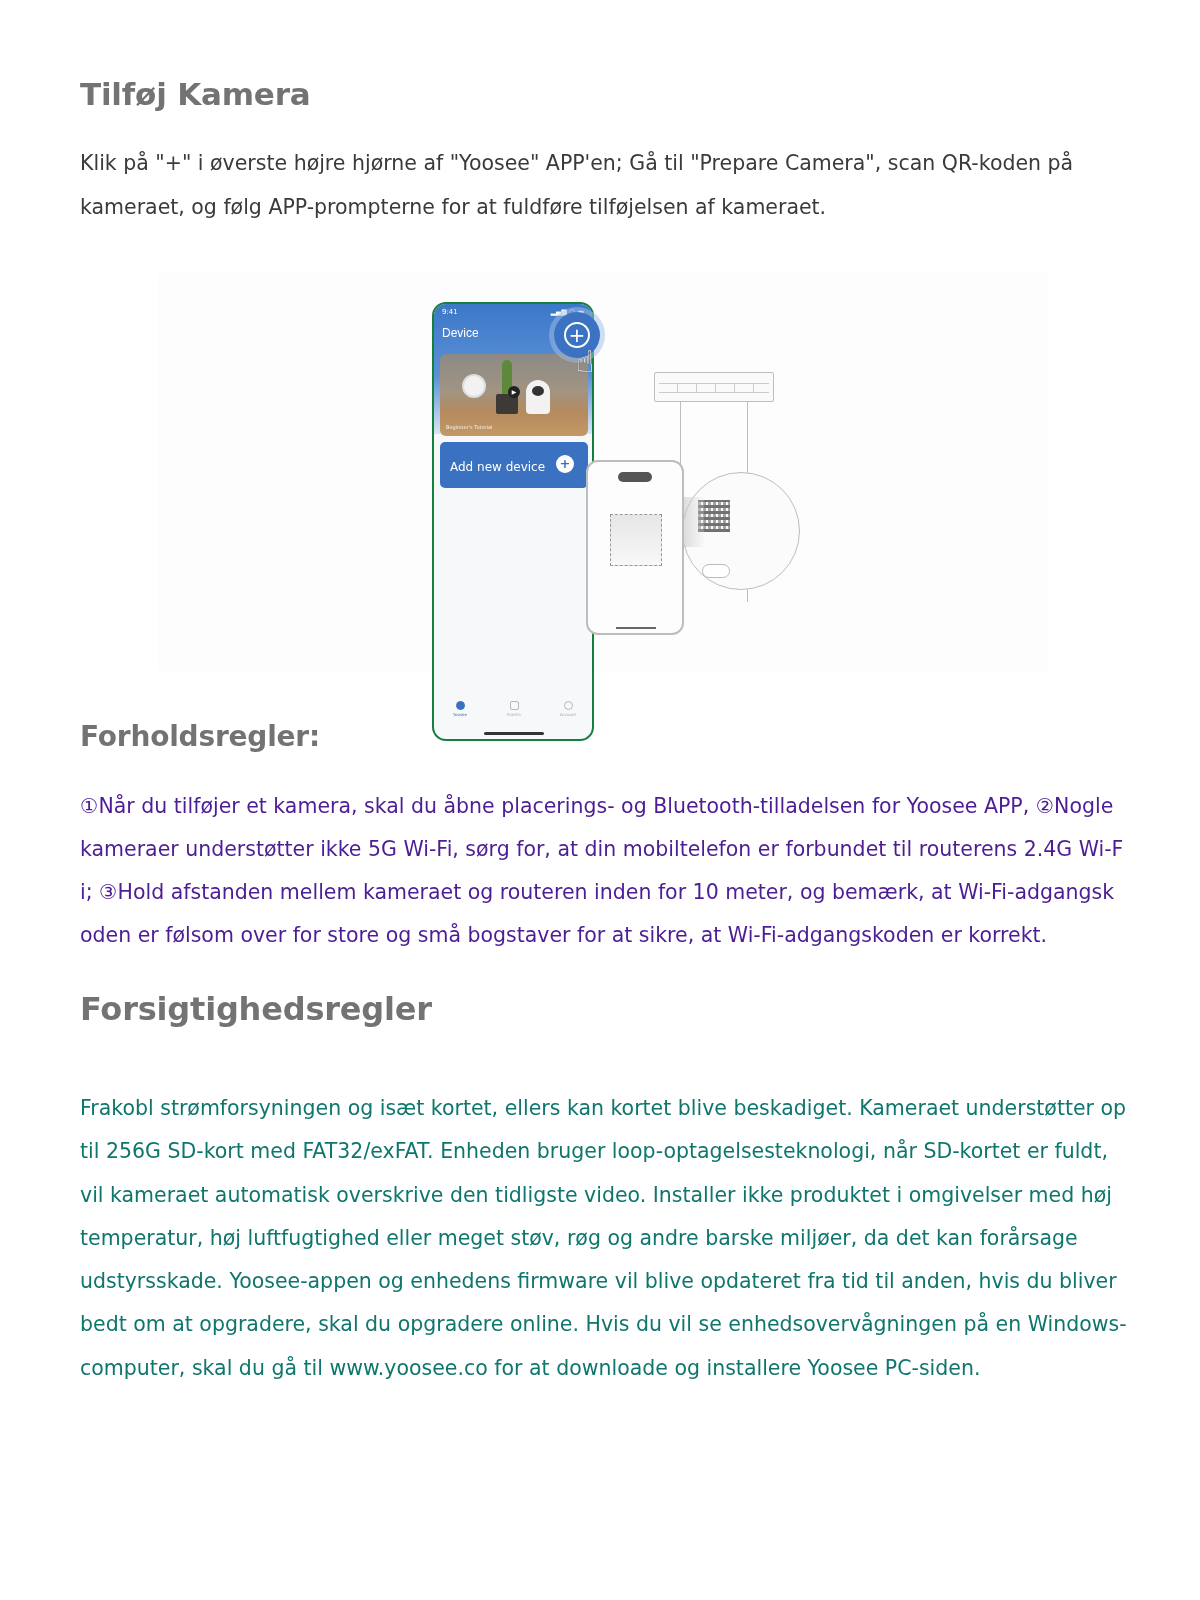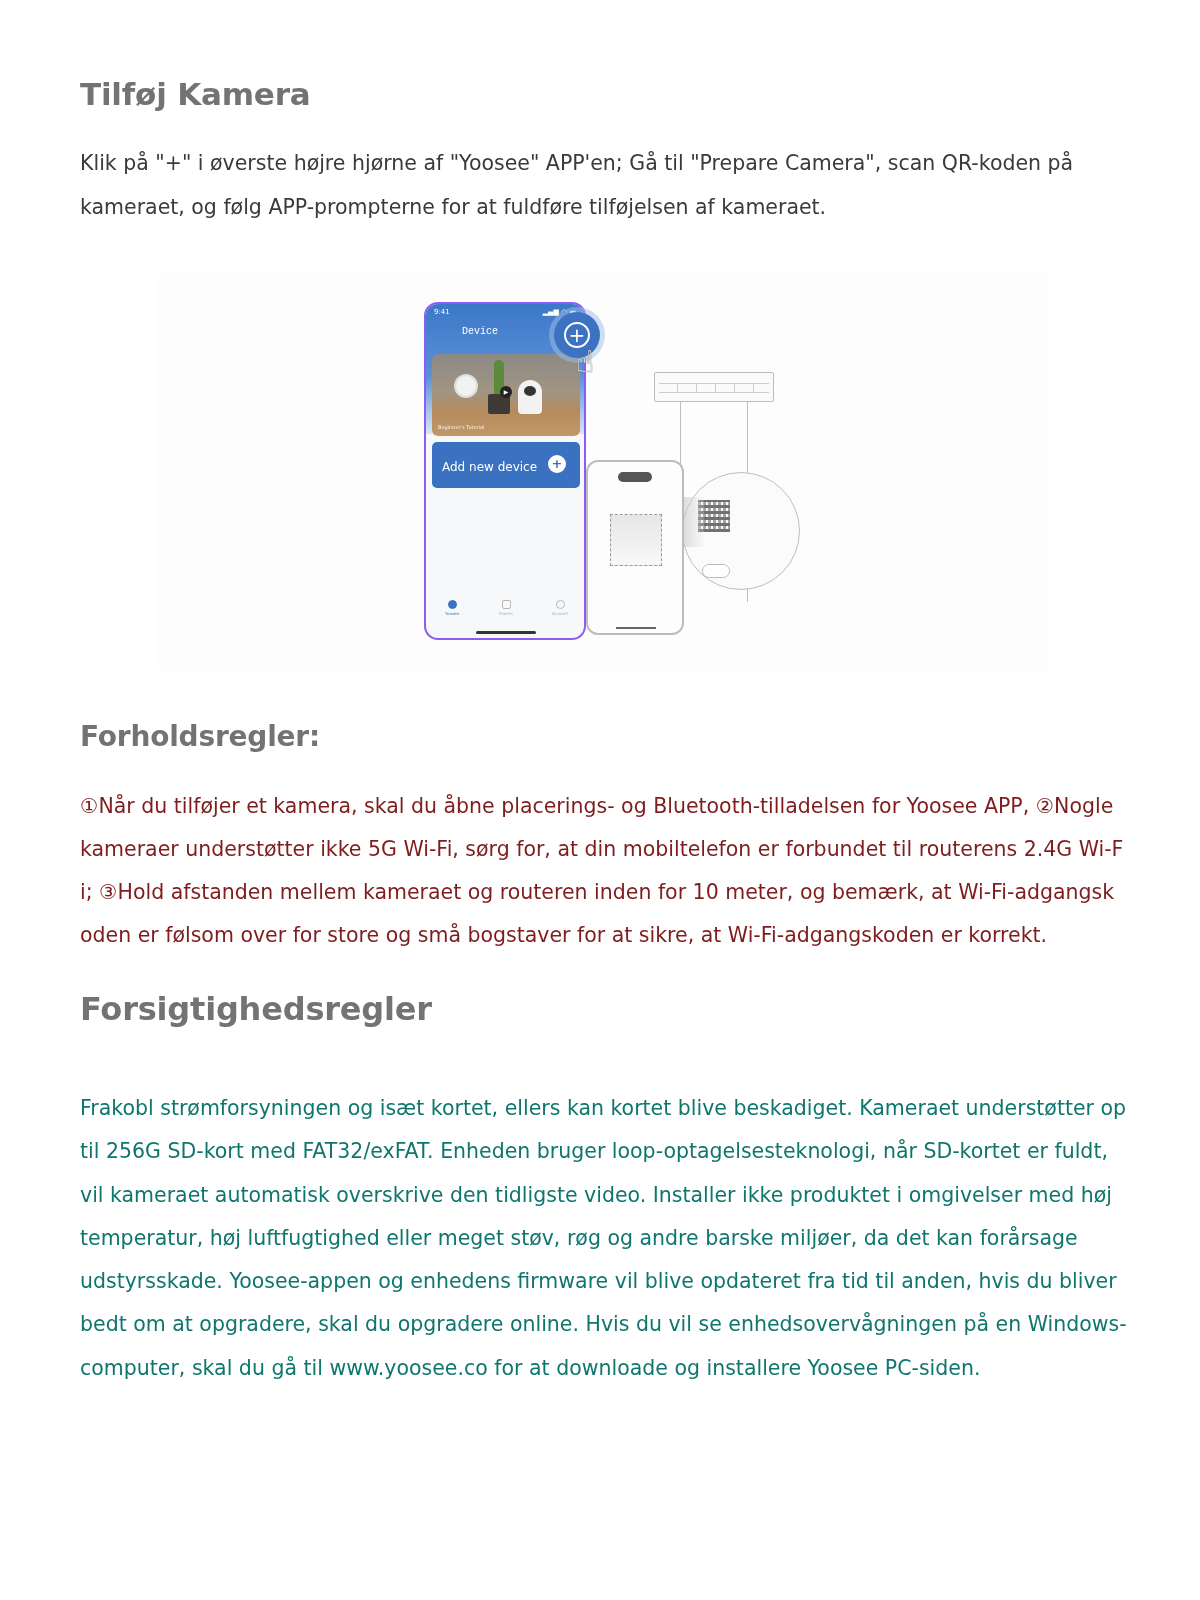--- a/index.html
+++ b/index.html
@@ -22,48 +22,47 @@
       font-size: 20.5px; line-height: 44px; color: #3a3a3a;
     }
     .figure {
       position: absolute; left: 78px; top: 272px; width: 890px; height: 400px;
       background: #fdfdfd;
       border-radius: 4px;
     }
     .h-prec { position: absolute; top: 720px; font-size: 28px; }
     .p-prec {
       position: absolute; top: 785px; width: 1045px;
-      font-size: 20.5px; line-height: 43px; color: #7f1d1d;
+      font-size: 20.5px; line-height: 43px; color: #4c1d95;
       word-break: break-all;
     }
     .h-caut { position: absolute; top: 990px; font-size: 32px; }
     .p-caut {
       position: absolute; top: 1087px; width: 1050px;
       font-size: 20.5px; line-height: 43.3px; color: #0f766e;
     }
 
     
     .phone1 {
-      position: absolute; left: 266px; top: 30px; width: 162px; height: 338px;
-      border: 2px solid #8b5cf6; border-radius: 14px; background: #f7f8fa; overflow: hidden;
+      position: absolute; left: 274px; top: 30px; width: 162px; height: 439px;
+      border: 2px solid #15803d; border-radius: 14px; background: #f7f8fa; overflow: hidden;
     }
     .phone1 .header {
       position: absolute; left: 0; top: 0; width: 100%; height: 130px;
       background: linear-gradient(180deg, #3c78c8 0%, #5b90d6 55%, #d9e6f6 100%);
     }
     .phone1 .status {
       position: absolute; left: 8px; top: 4px; font-size: 7px; color: #fff;
     }
     .phone1 .status-icons {
       position: absolute; right: 8px; top: 4px; font-size: 7px; color: #fff;
     }
     .phone1 .title {
-      position: absolute; left: 8px; top: 22px; font-size: 10px; color: #fff;
-      font-family: Liberation Mono, monospace;
-      margin-left: 28px;
+      position: absolute; left: 8px; top: 22px; font-size: 12px; color: #fff;
+      font-family: Liberation Sans, sans-serif;
     }
     .phone1 .tutorial {
       position: absolute; left: 6px; top: 50px; width: 148px; height: 82px;
       border-radius: 6px; overflow: hidden;
       background: linear-gradient(180deg, #8c8a86 0%, #a19482 45%, #b48b5e 70%, #c49866 100%);
     }
     .tutorial .clock { position: absolute; left: 22px; top: 20px; width: 24px; height: 24px; border: 2px solid #ddd; border-radius: 50%; background: #f2f2f2; }
     .tutorial .cactus { position: absolute; left: 62px; top: 6px; width: 10px; height: 38px; background: #5c8a3a; border-radius: 5px; }
     .tutorial .pot { position: absolute; left: 56px; top: 40px; width: 22px; height: 20px; background: #3d3a36; border-radius: 2px; }
     .tutorial .cam { position: absolute; left: 86px; top: 26px; width: 24px; height: 34px; background: #f2f2f2; border-radius: 12px 12px 4px 4px; }

